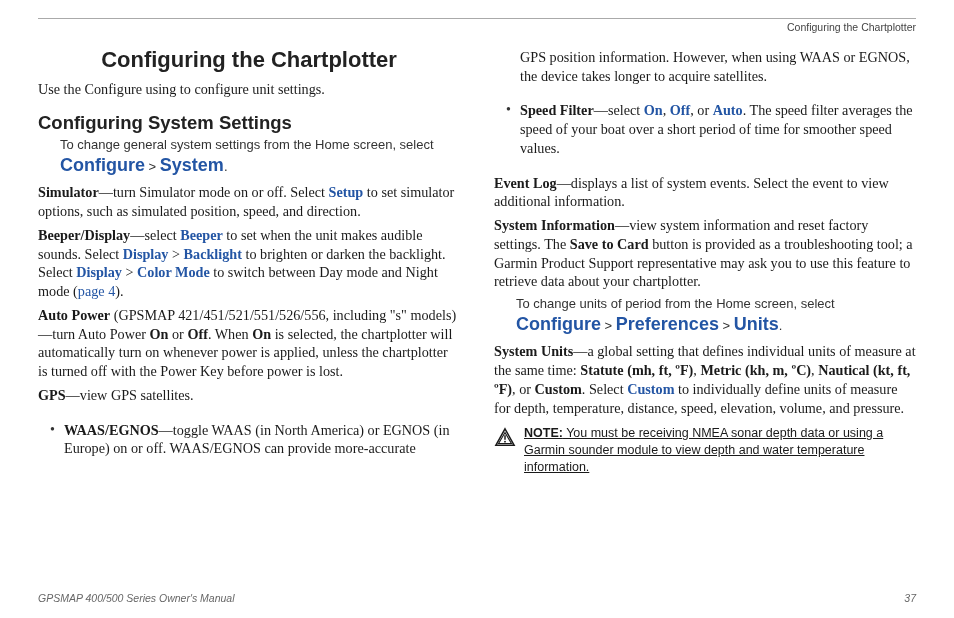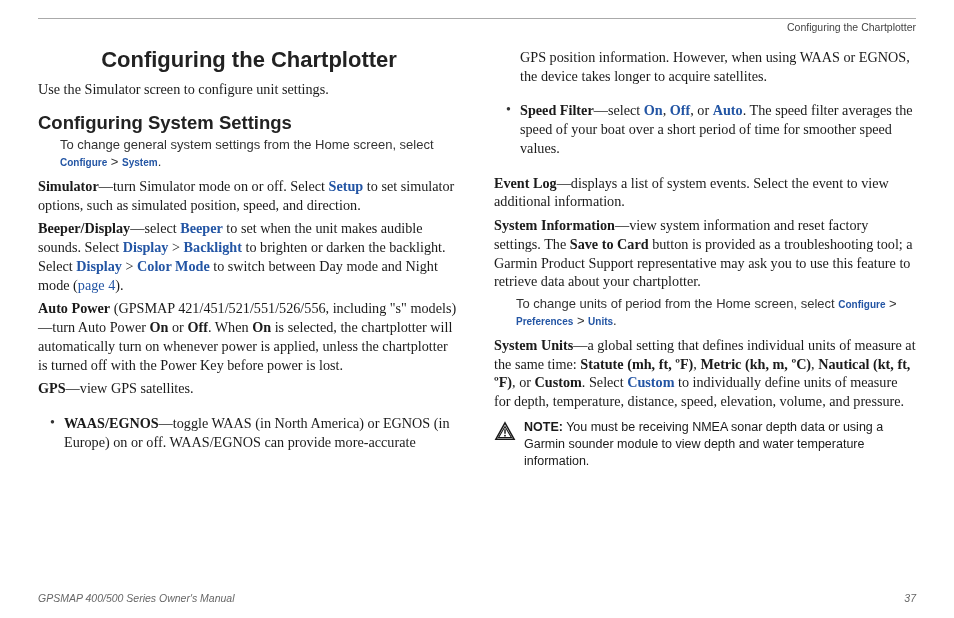--- a/index.html
+++ b/index.html
@@ -54,21 +54,21 @@
       font-family: Arial, Helvetica, sans-serif;
       font-size: 13px;
       color: #333;
       margin: 2px 0 6px 22px;
       line-height: 1.3;
     }
     .uibold {
       font-family: Arial, Helvetica, sans-serif;
       font-weight: bold;
       color: #2355a4;
-      font-size: 10px;
+      font-size: 18px;
     }
     .strong { font-weight: bold; }
     .link { color: #2355a4; }
     .bold-link { color: #2355a4; font-weight: bold; }
     ul.bullets {
       list-style: none;
       margin: 4px 0 4px 12px;
     }
     ul.bullets li {
       position: relative;
@@ -82,20 +82,21 @@
       top: 0;
       color: #333;
       font-size: 14px;
     }
     .note-block {
       display: flex;
       gap: 8px;
       margin-top: 8px;
       font-size: 13px;
       line-height: 1.3;
+      text-decoration: underline;
     }
     .note-icon {
       flex: 0 0 22px;
       height: 22px;
       margin-top: 2px;
     }
     .note-icon svg { width: 22px; height: 22px; }
     .note-text { flex: 1; }
     .footer {
       position: absolute;
@@ -115,21 +116,21 @@
   </style>
 </head>
 <body>
 
 <div class="header-line"></div>
 <div class="running-head">Configuring the Chartplotter</div>
 
 <div class="columns">
   <div class="col">
     <div class="page-title">Configuring the Chartplotter</div>
-    <p>Use the Simulator screen to configure unit settings.</p>
+    <p>Use the Configure using to configure unit settings.</p>
 
     <div class="h2">Configuring System Settings</div>
     <div class="instruction">
       <span>To change general system settings from the Home screen, select </span><span class="uibold">Configure</span><span class="sans"> &gt; </span><span class="uibold">System</span><span>.</span>
     </div>
 
     <p>
       <span class="strong">Simulator</span><span>—turn Simulator mode on or off. Select </span><span class="bold-link">Setup</span><span> to set simulator options, such as simulated position, speed, and direction.</span>
     </p>
 

